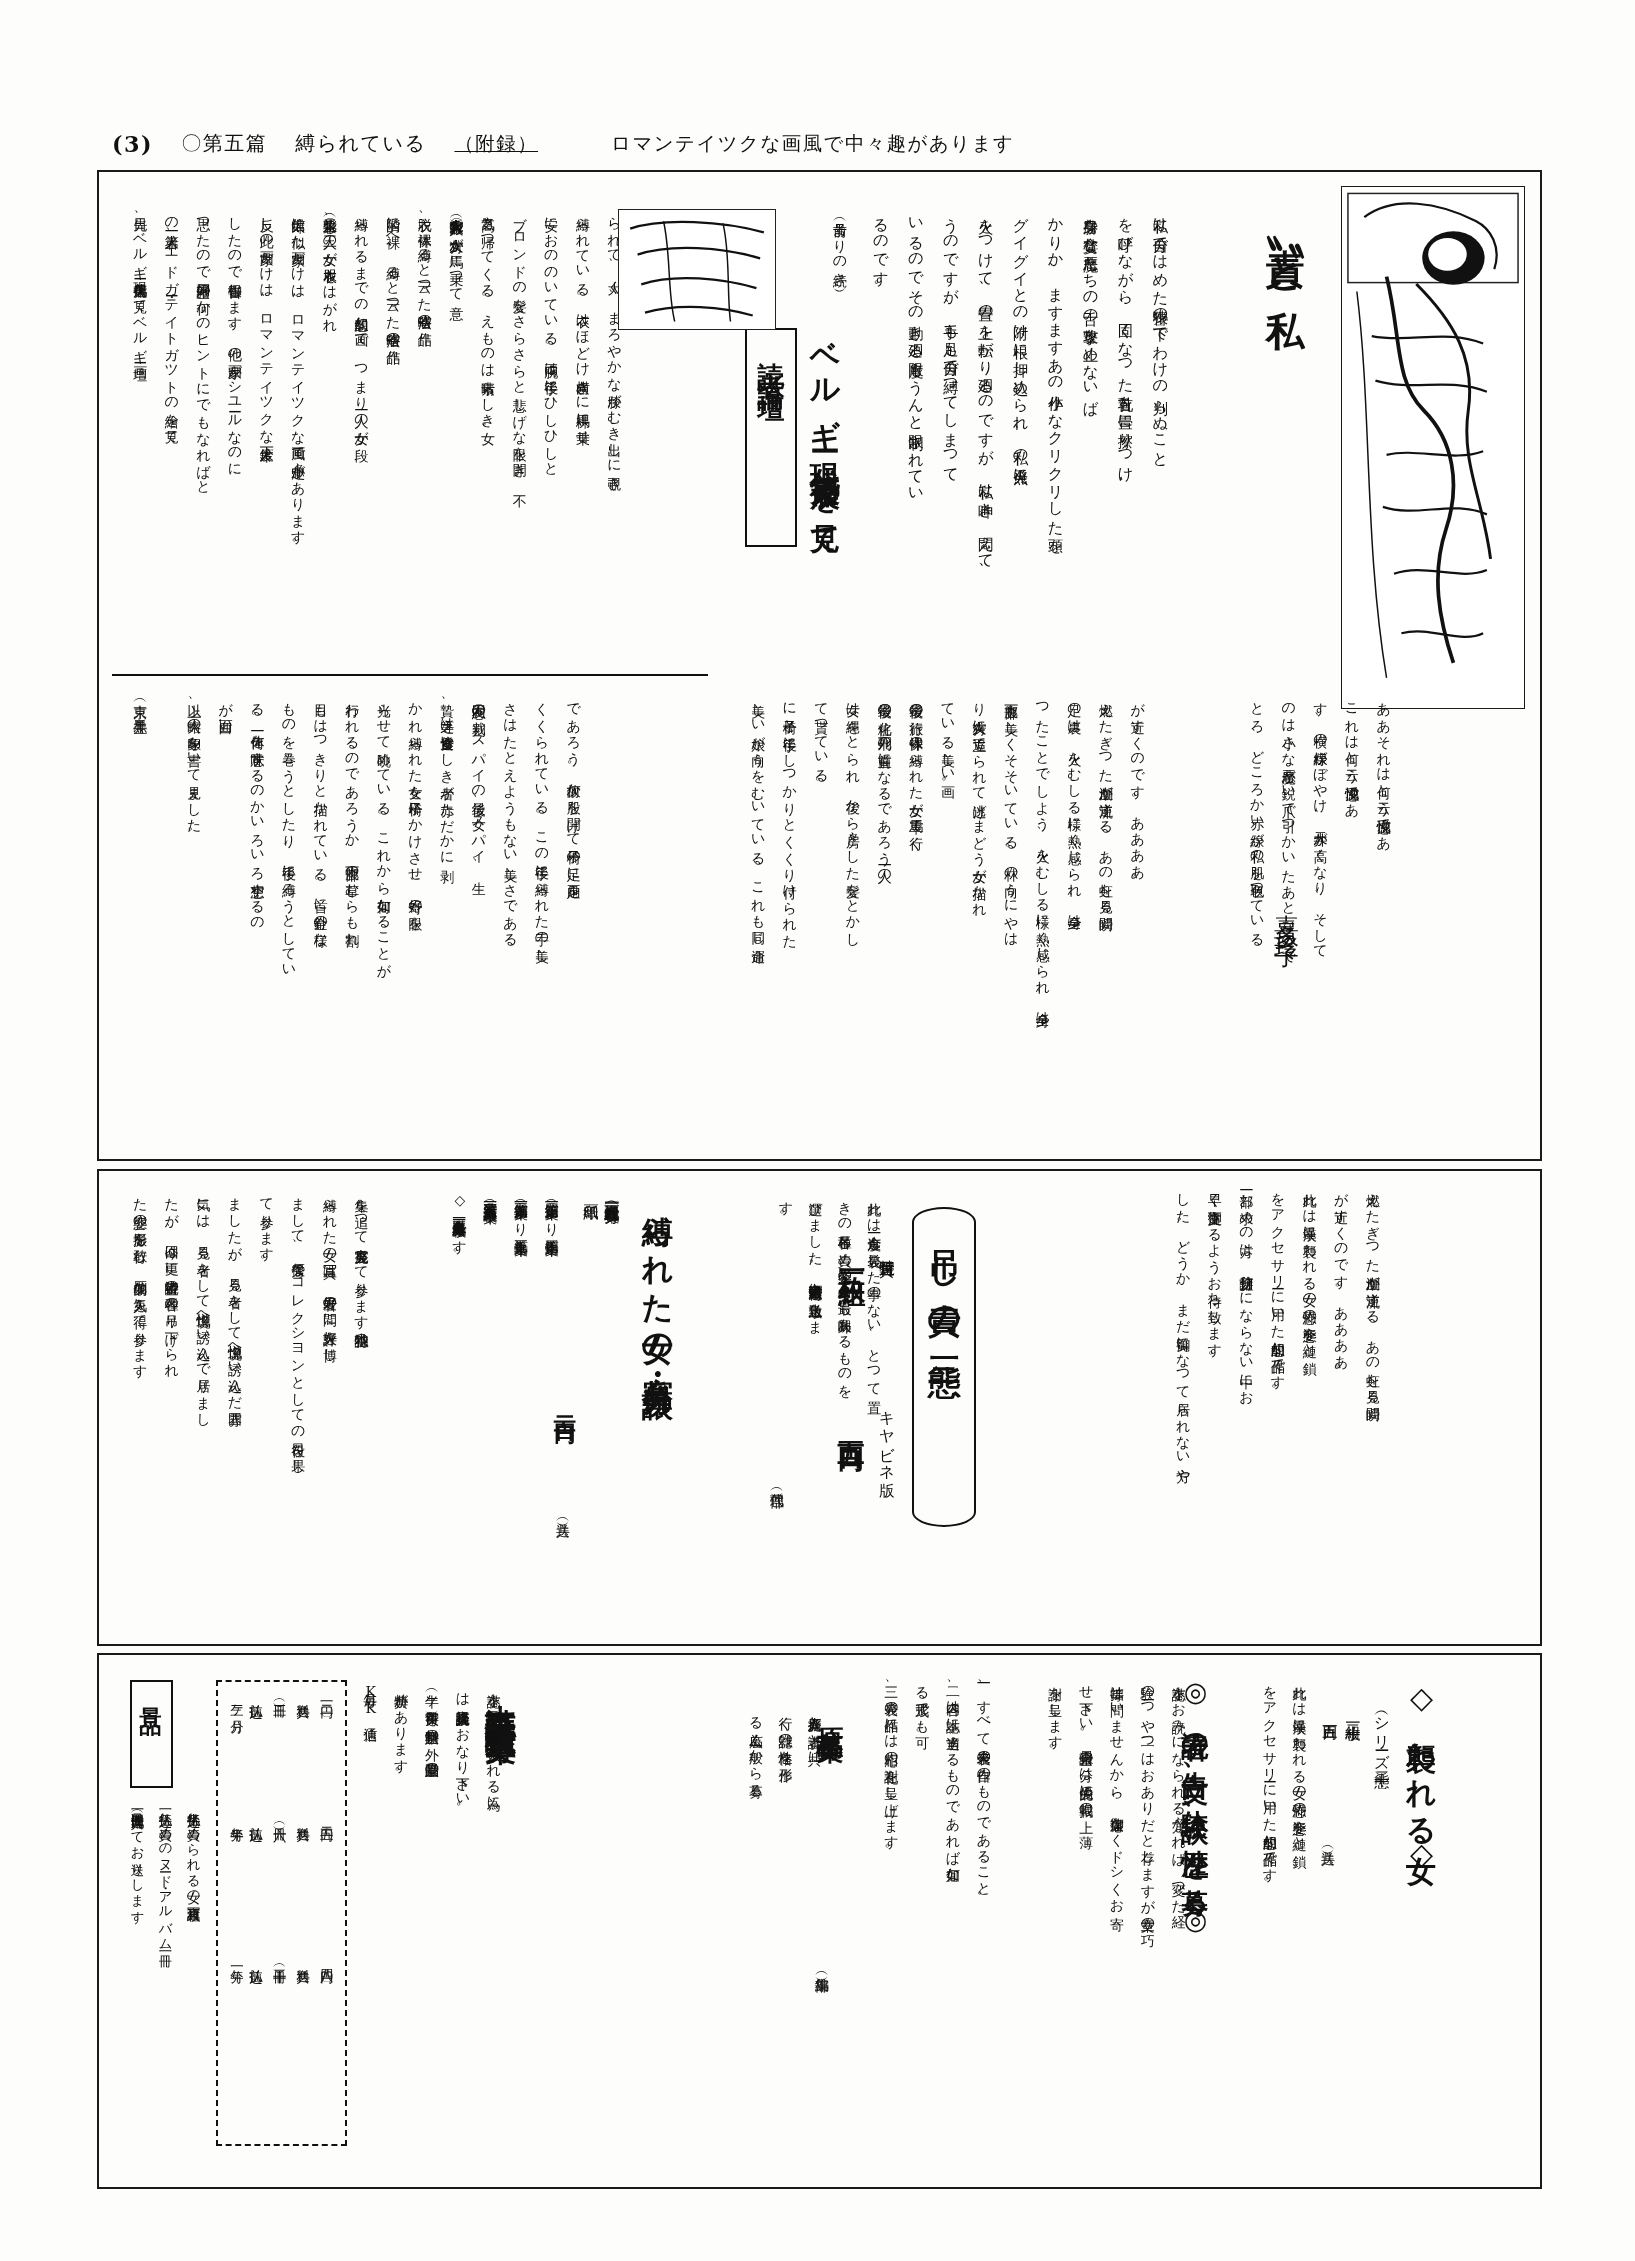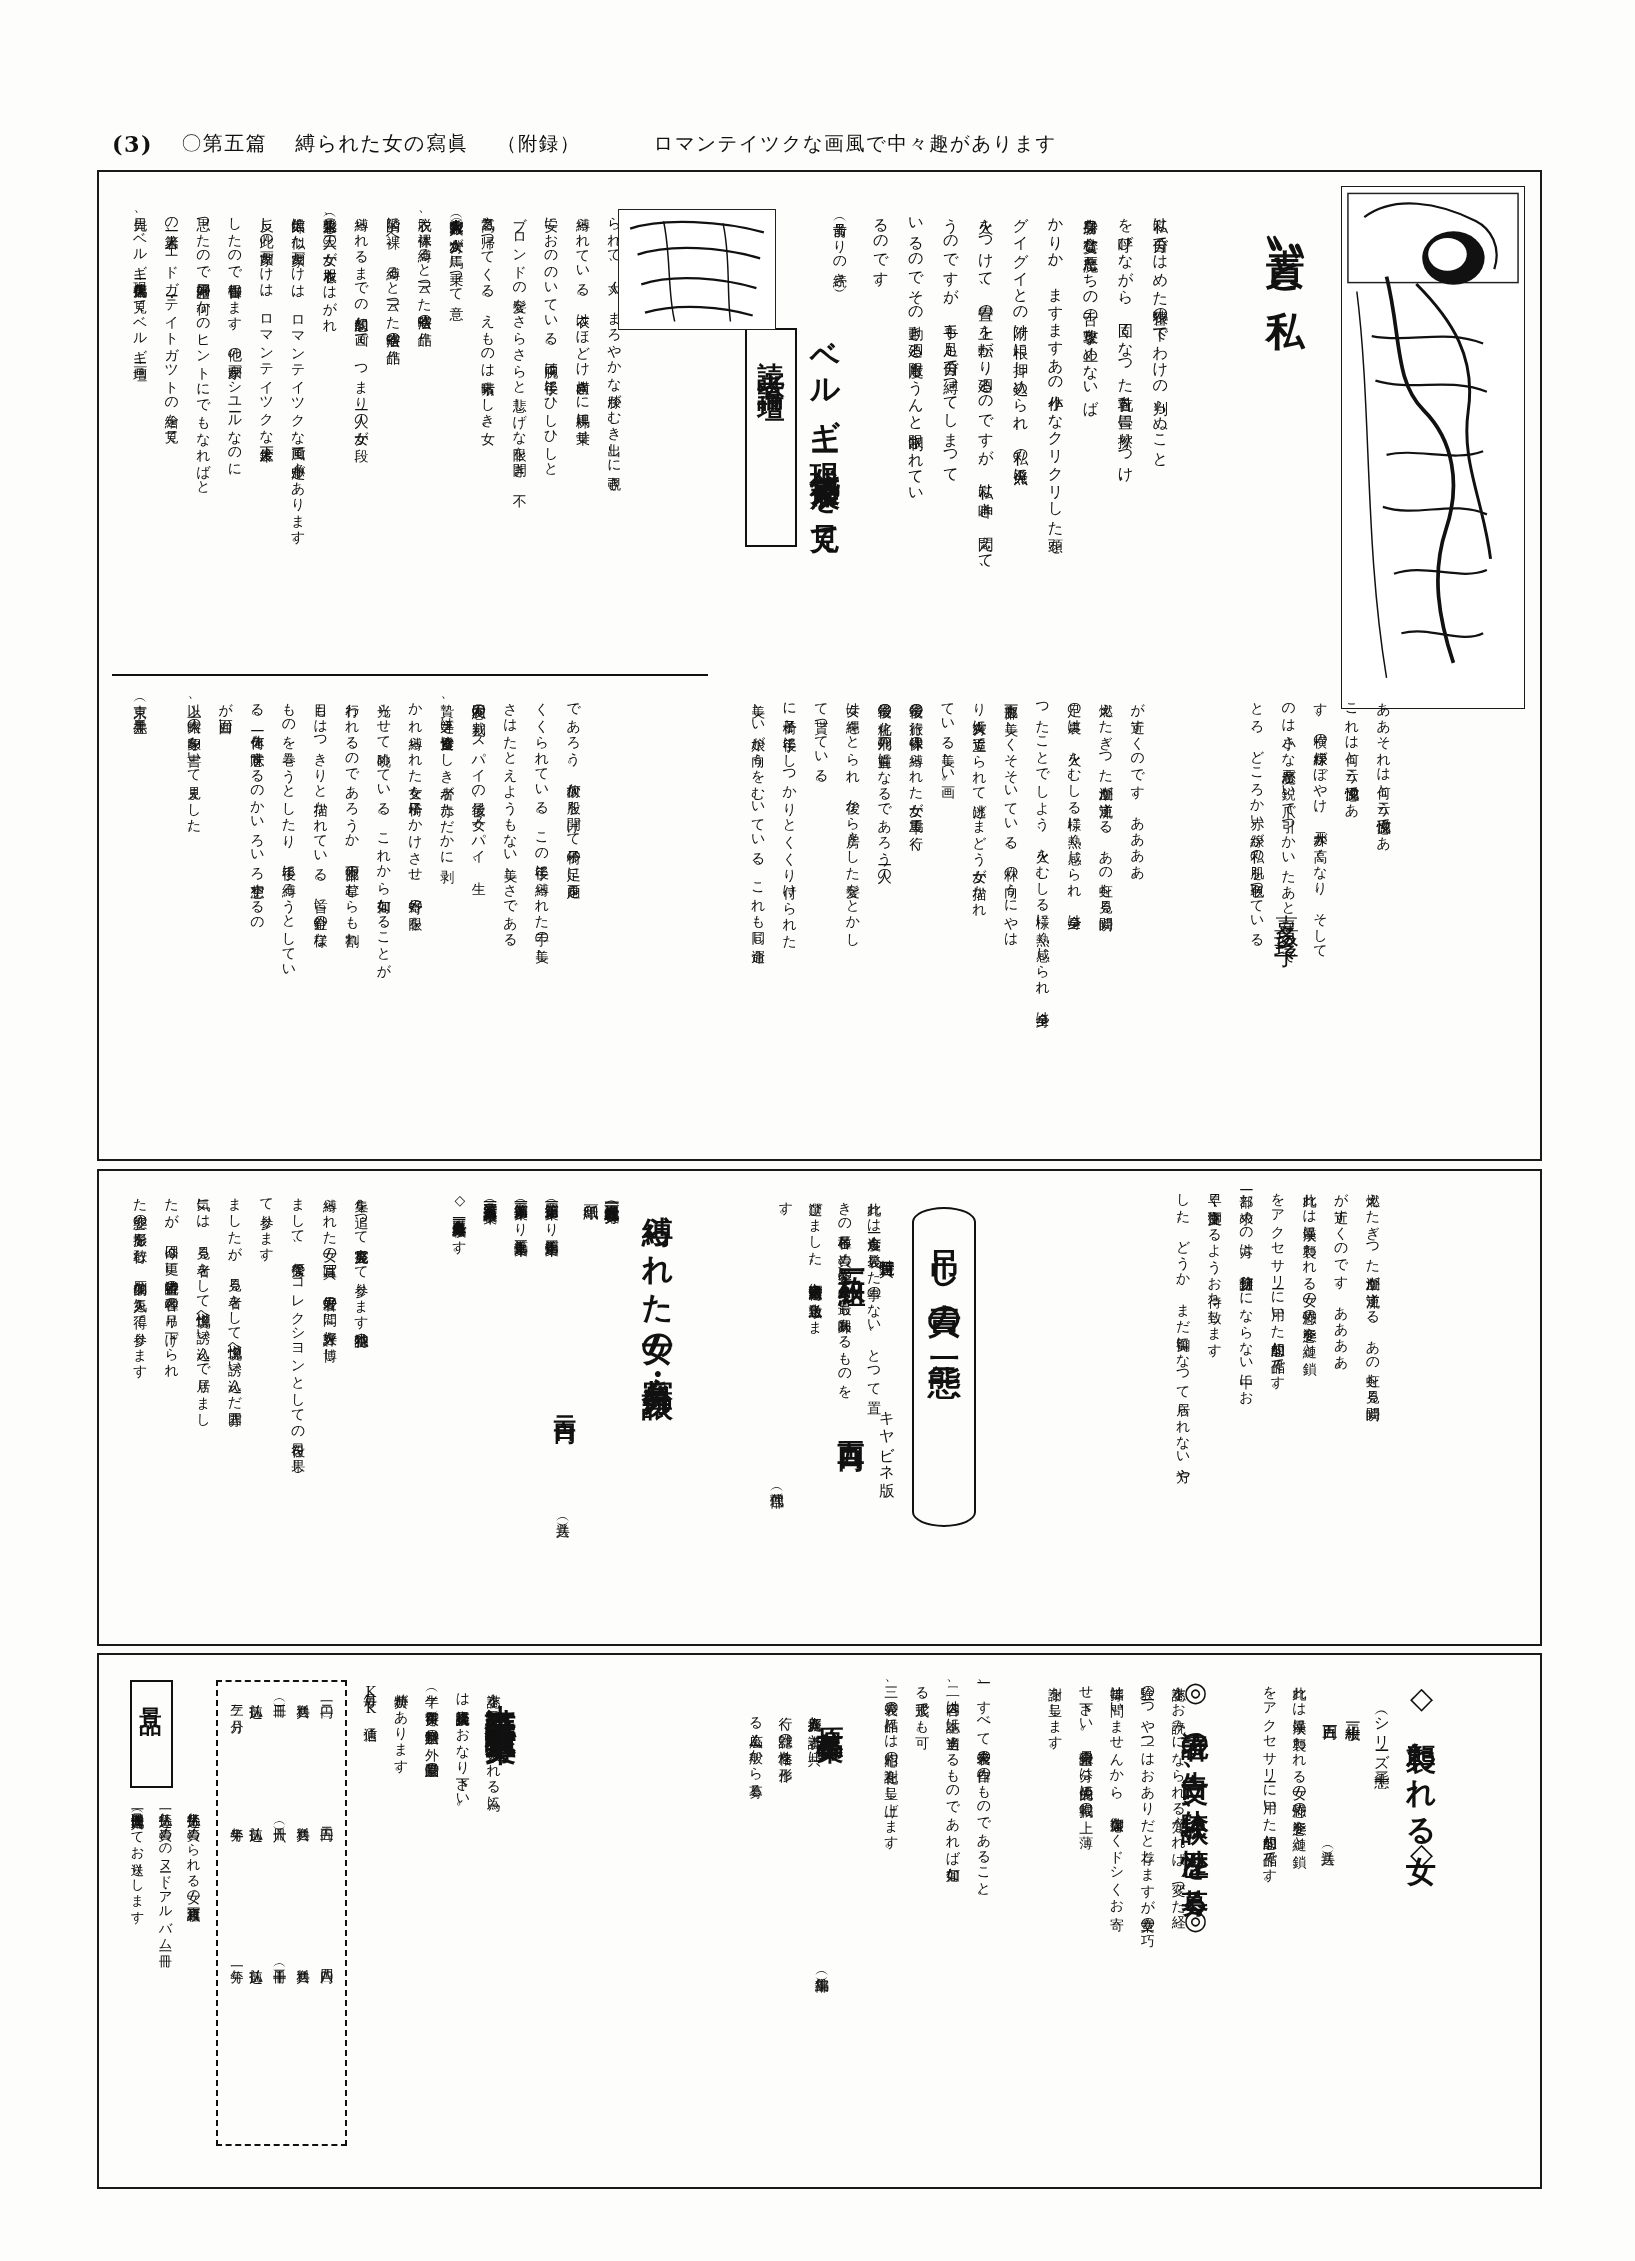--- a/index.html
+++ b/index.html
@@ -16,21 +16,21 @@
   
   .masthead{
     position:absolute;left:112px;top:123px;width:1415px;height:34px;
     display:flex;align-items:flex-end;gap:28px;
     font-size:20px;letter-spacing:1.5px;
     white-space:nowrap;
   }
   .masthead .pagenum{font-size:22.3px;font-weight:bold;}
   .masthead .mag{font-size:20px;}
   .masthead .vol{font-size:20px;}
-  .masthead .sub{font-size:19.4px;}
+  .masthead .sub{font-size:19.4px;text-decoration:underline;}
   .masthead .notice{font-size:19.4px;margin-left:45px;}
 
   
   .frame{
     position:absolute;
     border:2.2px solid #1a1a1a;
     box-sizing:border-box;
   }
   .col-area{
     position:absolute;
@@ -101,21 +101,21 @@
   }
 </style>
 </head>
 <body>
 
 <div class="page">
 
   <div class="masthead">
     <span class="pagenum">(3)</span>
     <span class="mag">〇第五篇</span>
-    <span class="vol">縛られた女の寫眞</span>
+    <span class="vol">縛られている</span>
     <span class="sub">（附録）</span>
     <span class="notice">ロマンテイツクな画風で中々趣があります</span>
   </div>
 
   <div class="frame" style="left:97px;top:170px;width:1445px;height:991px;"></div>
 
   <div class="illus" style="left:1341px;top:186px;width:182px;height:521px;">
     <svg width="182" height="521" viewBox="0 0 245 700">
       <rect x="0" y="0" width="245" height="700" fill="#ffffff"></rect>
       <rect x="8" y="8" width="229" height="120" fill="#ffffff" stroke="#222" stroke-width="2"></rect>

